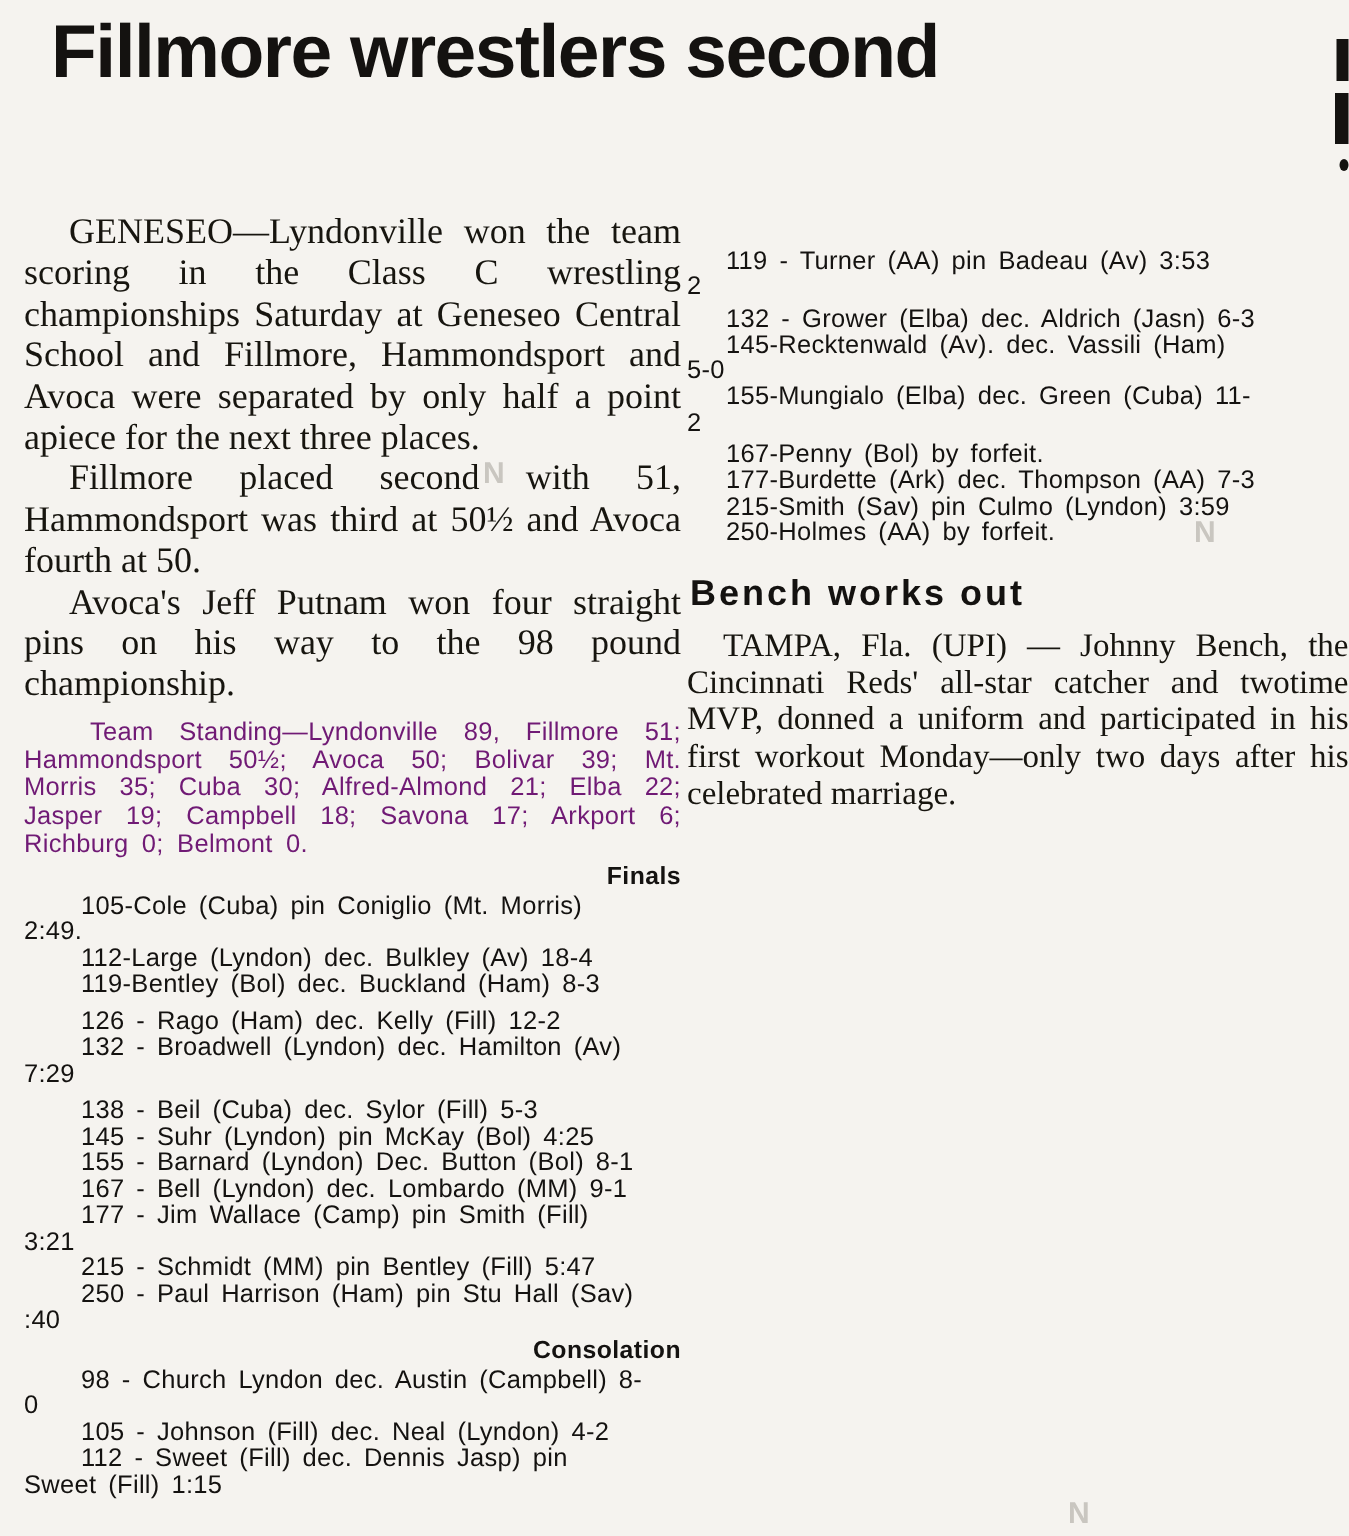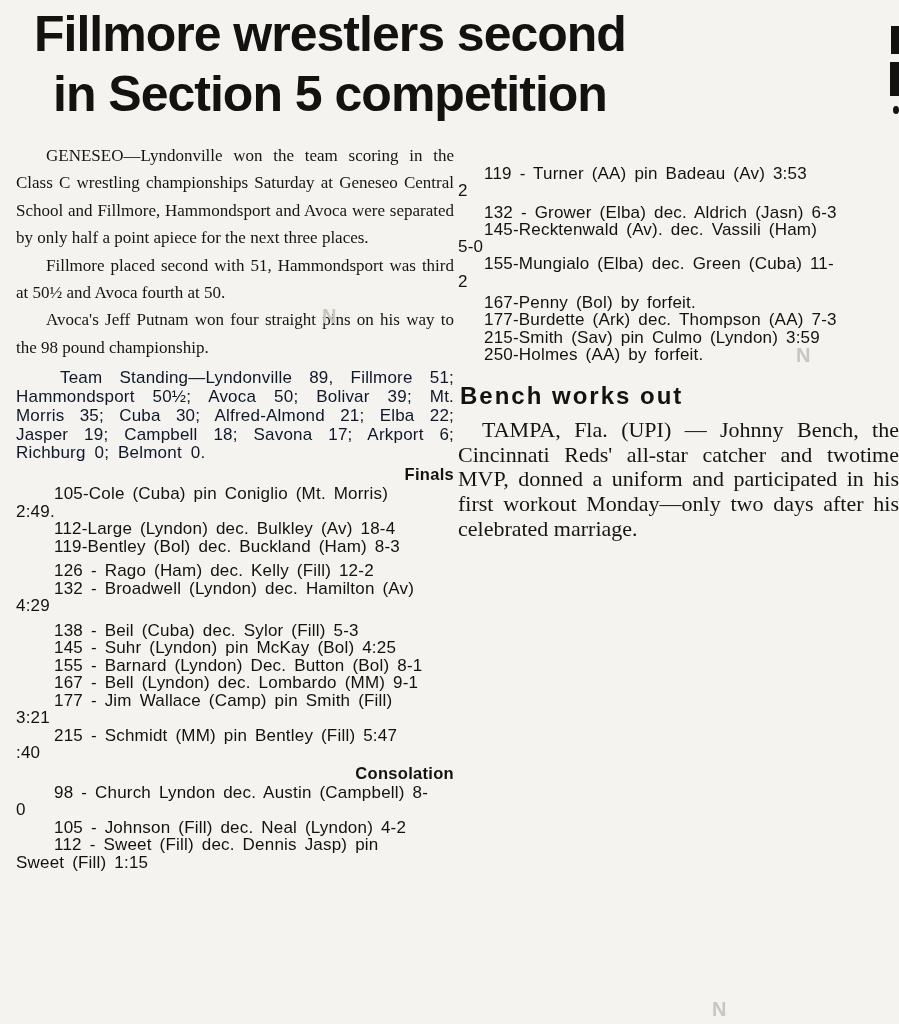--- a/index.html
+++ b/index.html
@@ -14,27 +14,27 @@
     position:absolute;left:34px;top:4px;margin:0;
     font-family:"Liberation Sans", sans-serif;font-weight:bold;
     font-size:50px;line-height:60px;letter-spacing:-1px;color:#141210;text-align:center;
   }
   .headline span{display:block;white-space:nowrap;}
   
   .col{position:absolute;}
   .col-left{left:16px;top:142px;width:438px;}
   .col-right{left:458px;top:165px;width:441px;}
   .bodypara{
-    margin:0;font-size:17px;line-height:27.4px;text-align:justify;
+    margin:0;font-size:24px;line-height:27.4px;text-align:justify;
     text-indent:30px;color:#17150f;
   }
   .agate{font-family:"Liberation Sans", sans-serif;}
   .standings{
     margin:8px 0 0 0;font-size:17px;line-height:18.8px;text-align:justify;
-    text-indent:44px;letter-spacing:.2px;word-spacing:4px;color:#0f172a;
+    text-indent:44px;letter-spacing:.2px;word-spacing:4px;color:#701a75;
   }
   .sec-head{
     margin:2px 0 1px 0;text-align:right;font-family:"Liberation Sans", sans-serif;
     font-weight:bold;font-size:16.5px;letter-spacing:.3px;color:#141210;
   }
   .results{margin:0;}
   .rline{
     margin:0;font-family:"Liberation Sans", sans-serif;font-size:17px;
     line-height:17.5px;padding-left:38px;white-space:nowrap;
     letter-spacing:.2px;word-spacing:3px;color:#141210;
@@ -63,48 +63,48 @@
   .frag2{left:890px;top:62px;width:9px;height:34px;}
   .frag3{left:893px;top:106px;width:6px;height:8px;border-radius:50%;}
 </style>
 </head>
 <body>
 
 <div class="page">
 
   <h1 class="headline">
     <span>Fillmore wrestlers second</span>
-    <span>in Section 5 competition</span>
   </h1>
 
   <div class="col col-left">
     <div>
 
     <p class="bodypara">GENESEO—Lyndonville won the team scoring in the Class C wrestling championships Saturday at Geneseo Central School and Fillmore, Hammondsport and Avoca were separated by only half a point apiece for the next three places.</p>
         <p class="bodypara">Fillmore placed second with 51, Hammondsport was third at 50½ and Avoca fourth at 50.</p>
         <p class="bodypara">Avoca's Jeff Putnam won four straight pins on his way to the 98 pound championship.</p>
       </div>
     <p class="agate standings">Team Standing—Lyndonville 89, Fillmore 51; Hammondsport 50½; Avoca 50; Bolivar 39; Mt. Morris 35; Cuba 30; Alfred-Almond 21; Elba 22; Jasper 19; Campbell 18; Savona 17; Arkport 6; Richburg 0; Belmont 0.</p>
     <p class="sec-head">Finals</p>
     <div class="results">
 
     <p class="rline">105-Cole (Cuba) pin Coniglio (Mt. Morris)</p>
         <p class="rline hang">2:49.</p>
         <p class="rline">112-Large (Lyndon) dec. Bulkley (Av) 18-4</p>
         <p class="rline">119-Bentley (Bol) dec. Buckland (Ham) 8-3</p>
         <p class="rline gap">126 - Rago (Ham) dec. Kelly (Fill) 12-2</p>
         <p class="rline">132 - Broadwell (Lyndon) dec. Hamilton (Av)</p>
-        <p class="rline hang">4:29</p>
+        <p class="rline hang">7:29</p>
         <p class="rline gap">138 - Beil (Cuba) dec. Sylor (Fill) 5-3</p>
         <p class="rline">145 - Suhr (Lyndon) pin McKay (Bol) 4:25</p>
         <p class="rline">155 - Barnard (Lyndon) Dec. Button (Bol) 8-1</p>
         <p class="rline">167 - Bell (Lyndon) dec. Lombardo (MM) 9-1</p>
         <p class="rline">177 - Jim Wallace (Camp) pin Smith (Fill)</p>
         <p class="rline hang">3:21</p>
         <p class="rline">215 - Schmidt (MM) pin Bentley (Fill) 5:47</p>
+        <p class="rline">250 - Paul Harrison (Ham) pin Stu Hall (Sav)</p>
         <p class="rline hang">:40</p>
       </div>
     <p class="sec-head">Consolation</p>
     <div class="results">
 
     <p class="rline">98 - Church Lyndon dec. Austin (Campbell) 8-</p>
         <p class="rline hang">0</p>
         <p class="rline">105 - Johnson (Fill) dec. Neal (Lyndon) 4-2</p>
         <p class="rline">112 - Sweet (Fill) dec. Dennis Jasp) pin</p>
         <p class="rline hang">Sweet (Fill) 1:15</p>

